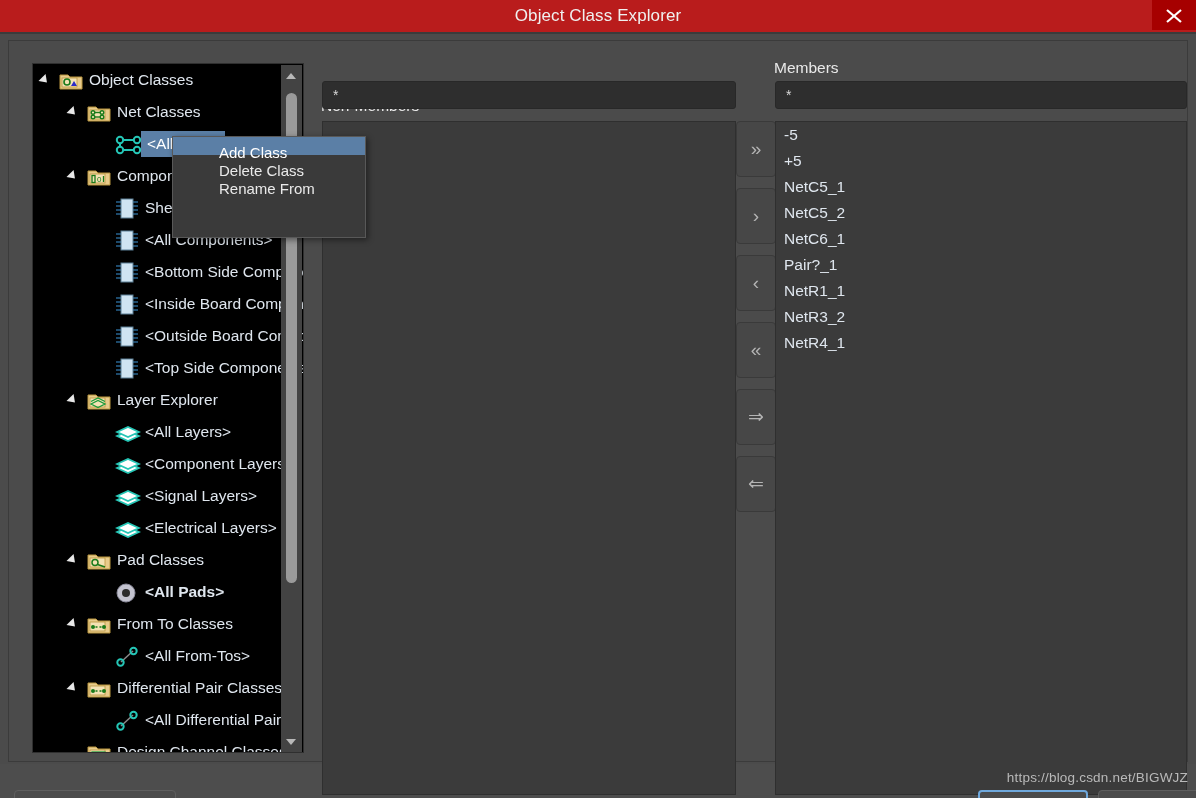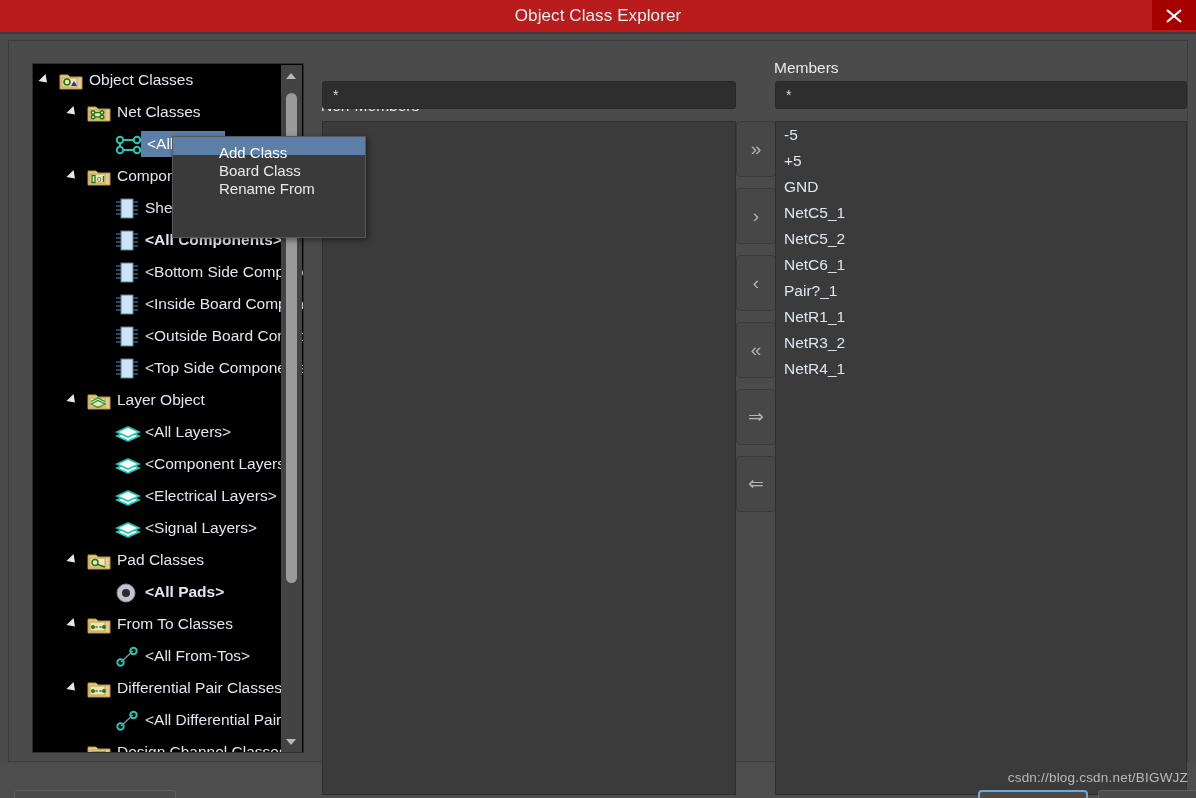--- a/index.html
+++ b/index.html
@@ -233,21 +233,21 @@
                     <rect x="1" y="7" width="5" height="2"></rect>
                     <rect x="1" y="11" width="5" height="2"></rect>
                     <rect x="1" y="15" width="5" height="2"></rect>
                     <rect x="18" y="3" width="5" height="2"></rect>
                     <rect x="18" y="7" width="5" height="2"></rect>
                     <rect x="18" y="11" width="5" height="2"></rect>
                     <rect x="18" y="15" width="5" height="2"></rect>
                   </g>
                   <rect x="6" y="1" width="12" height="19" fill="#cfe4f2" stroke="#5a7f96" stroke-width="1"></rect>
                 </svg></span>
-              <span class="tlabel" style="left: 112px; font-weight: bold;">&lt;All Components&gt;</span>
+              <span class="tlabel" style="left: 112px;">&lt;All Components&gt;</span>
             </div>
             <div class="tree-row" style="height: 32px;">
               <span class="ticon" style="left: 82px;"><svg width="24" height="22" viewBox="0 0 24 22">
                   <g fill="#1d4a6b">
                     <rect x="1" y="3" width="5" height="2"></rect>
                     <rect x="1" y="7" width="5" height="2"></rect>
                     <rect x="1" y="11" width="5" height="2"></rect>
                     <rect x="1" y="15" width="5" height="2"></rect>
                     <rect x="18" y="3" width="5" height="2"></rect>
                     <rect x="18" y="7" width="5" height="2"></rect>
@@ -307,49 +307,49 @@
               <span class="tlabel" style="left: 112px;">&lt;Top Side Components&gt;</span>
             </div>
             <div class="tree-row" style="height: 32px;">
               <span class="twisty" style="left: 36px;"></span>
               <span class="ticon" style="left: 54px;"><svg width="24" height="20" viewBox="0 0 24 20">
                   <path d="M1 4 L1 18 L23 18 L23 6 L11 6 L9 4 Z" fill="#e8cb8b" stroke="#b8953f" stroke-width="1"></path>
                   <rect x="3" y="7" width="15" height="9" fill="#f3e2b4" stroke="#b8953f" stroke-width=".8"></rect>
                   <path d="M4 13 L11 9.5 L18 13 L11 16.5 Z" fill="none" stroke="#1a9a3a" stroke-width="1.3"></path>
                   <path d="M4 10.5 L11 7 L18 10.5" fill="none" stroke="#1a9a3a" stroke-width="1.3"></path>
                 </svg></span>
-              <span class="tlabel" style="left: 84px;">Layer Object</span>
+              <span class="tlabel" style="left: 84px;">Layer Explorer</span>
             </div>
             <div class="tree-row" style="height: 32px;">
               <span class="ticon" style="left: 82px;"><svg width="26" height="20" viewBox="0 0 26 20">
                   <path d="M2 13 L13 8 L24 13 L13 18 Z" fill="#ffffff" stroke="#25c6b6" stroke-width="1.8"></path>
                   <path d="M2 9 L13 4 L24 9 L13 14 Z" fill="#ffffff" stroke="#25c6b6" stroke-width="1.8"></path>
                 </svg></span>
               <span class="tlabel" style="left: 112px;">&lt;All Layers&gt;</span>
             </div>
             <div class="tree-row" style="height: 32px;">
               <span class="ticon" style="left: 82px;"><svg width="26" height="20" viewBox="0 0 26 20">
                   <path d="M2 13 L13 8 L24 13 L13 18 Z" fill="#ffffff" stroke="#25c6b6" stroke-width="1.8"></path>
                   <path d="M2 9 L13 4 L24 9 L13 14 Z" fill="#ffffff" stroke="#25c6b6" stroke-width="1.8"></path>
                 </svg></span>
               <span class="tlabel" style="left: 112px;">&lt;Component Layers&gt;</span>
             </div>
             <div class="tree-row" style="height: 32px;">
               <span class="ticon" style="left: 82px;"><svg width="26" height="20" viewBox="0 0 26 20">
                   <path d="M2 13 L13 8 L24 13 L13 18 Z" fill="#ffffff" stroke="#25c6b6" stroke-width="1.8"></path>
                   <path d="M2 9 L13 4 L24 9 L13 14 Z" fill="#ffffff" stroke="#25c6b6" stroke-width="1.8"></path>
                 </svg></span>
-              <span class="tlabel" style="left: 112px;">&lt;Electrical Layers&gt;</span>
+              <span class="tlabel" style="left: 112px;">&lt;Signal Layers&gt;</span>
             </div>
             <div class="tree-row" style="height: 32px;">
               <span class="ticon" style="left: 82px;"><svg width="26" height="20" viewBox="0 0 26 20">
                   <path d="M2 13 L13 8 L24 13 L13 18 Z" fill="#ffffff" stroke="#25c6b6" stroke-width="1.8"></path>
                   <path d="M2 9 L13 4 L24 9 L13 14 Z" fill="#ffffff" stroke="#25c6b6" stroke-width="1.8"></path>
                 </svg></span>
-              <span class="tlabel" style="left: 112px;">&lt;Signal Layers&gt;</span>
+              <span class="tlabel" style="left: 112px;">&lt;Electrical Layers&gt;</span>
             </div>
             <div class="tree-row" style="height: 32px;">
               <span class="twisty" style="left: 36px;"></span>
               <span class="ticon" style="left: 54px;"><svg width="24" height="20" viewBox="0 0 24 20">
                   <path d="M1 4 L1 18 L23 18 L23 6 L11 6 L9 4 Z" fill="#e8cb8b" stroke="#b8953f" stroke-width="1"></path>
                   <rect x="3" y="7" width="15" height="9" fill="#f3e2b4" stroke="#b8953f" stroke-width=".8"></rect>
                   <circle cx="8" cy="11.5" r="3" fill="none" stroke="#1a7a1a" stroke-width="1.5"></circle>
                   <line x1="10.5" y1="13.5" x2="18" y2="16" stroke="#1a7a1a" stroke-width="1.5"></line>
                 </svg></span>
               <span class="tlabel" style="left: 84px;">Pad Classes</span>
@@ -427,38 +427,37 @@
           <div class="xfer-btn" style="top: 201px;">«</div>
           <div class="xfer-btn" style="top: 268px;">⇒</div>
           <div class="xfer-btn" style="top: 335px;">⇐</div>
         </div>
 
       <div class="col-label" style="left:765px;top:18px;">Members</div>
       <input class="filter-box" style="left: 766px; top: 40px; width: 412px;" value="*">
       <div class="list-box" style="left:766px;top:80px;width:412px;height:674px;" id="members-list">
           <div class="list-item">-5</div>
           <div class="list-item">+5</div>
-          <div class="list-item">GND</div>
           <div class="list-item">NetC5_1</div>
           <div class="list-item">NetC5_2</div>
           <div class="list-item">NetC6_1</div>
           <div class="list-item">Pair?_1</div>
           <div class="list-item">NetR1_1</div>
           <div class="list-item">NetR3_2</div>
           <div class="list-item">NetR4_1</div>
         </div>
 
     </div>
   </div>
 
   <div class="ctx-menu" id="ctx-menu">
       <div class="ctx-item hl">Add Class</div>
-      <div class="ctx-item">Board Class</div>
+      <div class="ctx-item">Delete Class</div>
       <div class="ctx-item">Rename From</div>
     </div>
 
-  <div class="watermark">csdn://blog.csdn.net/BIGWJZ</div>
+  <div class="watermark">https://blog.csdn.net/BIGWJZ</div>
 
   <div class="footer-btn" style="left:14px;top:790px;width:162px;"></div>
   <div class="footer-btn primary" style="left:978px;top:790px;width:110px;"></div>
   <div class="footer-btn" style="left:1098px;top:790px;width:110px;"></div>
 
 </div>
 
 </body></html>

